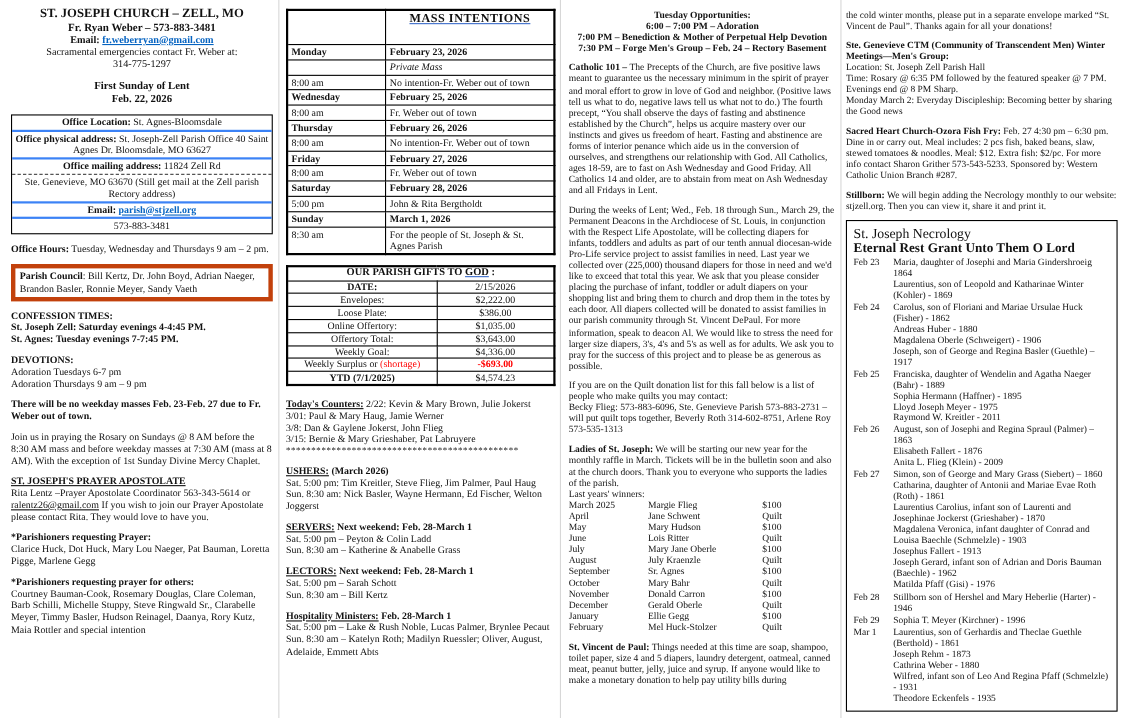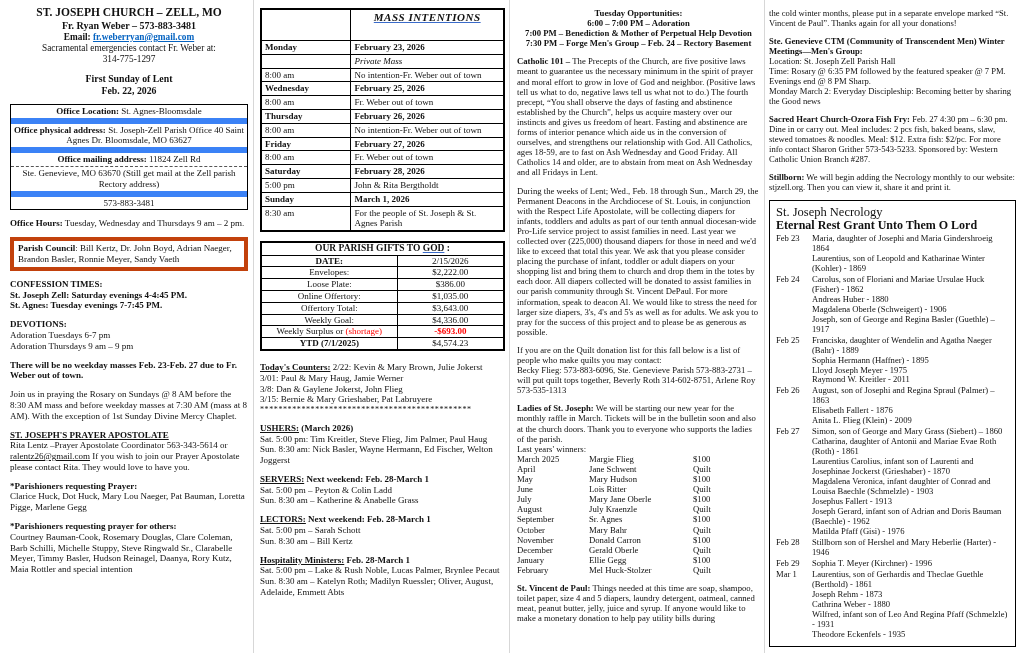--- a/index.html
+++ b/index.html
@@ -19,29 +19,29 @@
   .ul{text-decoration:underline;}
   .blul{text-decoration:underline;text-decoration-color:#3a6bc9;}
   .red{color:#ff0000;}
   .link{color:#0563c1;text-decoration:underline;}
   .sec{margin-top:8px;}
   .church{font-size:11.5px;font-weight:bold;}
   .pastor{font-size:10px;font-weight:bold;}
   .hdrline{font-size:9.3px;}
   
   .obox{border:1.6px solid #000;margin-top:7px;text-align:center;}
-  .obox .orow{border-top:6px solid #3b82f6;padding:1px 3px;}
+  .obox .orow{border-top:2px solid #3b82f6;padding:1px 3px;}
   .obox .orow:first-child{border-top:none;}
   .obox .dashed{border-top:1px dashed #555;}
   .pcbox{border:4px solid #c2410c;padding:2px 4px;margin-top:8px;}
   
   table{border-collapse:collapse;width:100%;}
   .mi{border:2px solid #000;}
   .mi td{border:1px solid #000;padding:1px 3px;vertical-align:top;}
-  .mi .hdr td{height:28px;font-style:italic;}
+  .mi .hdr td{height:28px;}
   .mi-title{font-weight:bold;font-size:11px;text-decoration:underline;text-decoration-color:#3a6bc9;letter-spacing:.5px;}
   .gifts{border:2px solid #000;margin-top:9px;padding-left:16px;}
   .gifts td{border:1px solid #000;padding:0px 3px;text-align:center;}
   .gifts .ttl{font-weight:bold;font-size:9.5px;}
   .stars{letter-spacing:.6px;font-size:8px;}
   
   .wrow{display:flex;}
   .wrow .wm{width:72px;}
   .wrow .wn{width:104px;}
   .tue{font-weight:bold;text-align:center;}
@@ -69,20 +69,21 @@
     <div class="hdrline">314-775-1297</div>
     <div class="b sec" style="font-size:9.8px">First Sunday of Lent</div>
     <div class="b" style="font-size:9.8px">Feb. 22, 2026</div>
   </div>
 
   <div class="obox">
     <div class="orow"><span class="b">Office Location:</span><span>  St. Agnes-Bloomsdale</span></div>
     <div class="orow"><span class="b">Office physical address:</span><span>  St. Joseph-Zell Parish Office 40 Saint Agnes Dr. Bloomsdale, MO 63627</span></div>
     <div class="orow"><span class="b">Office mailing address:</span><span>  11824 Zell Rd</span></div>
     <div class="orow dashed"><span>Ste. Genevieve, MO  63670  (Still get mail at the Zell parish Rectory address)</span></div>
+    <div class="orow"><span class="b">Email:  </span><span class="link b">parish@stjzell.org</span></div>
     <div class="orow"><span>573-883-3481</span></div>
   </div>
 
   <div class="sec"><span class="b">Office Hours:</span><span>  Tuesday, Wednesday and Thursdays 9 am – 2 pm.</span></div>
 
   <div class="pcbox"><span class="b">Parish Council</span><span>: Bill Kertz, Dr. John Boyd, Adrian Naeger, Brandon Basler, Ronnie Meyer, Sandy Vaeth</span></div>
 
   <div class="sec">
     <div class="b">CONFESSION TIMES:</div>
     <div id="confession-lines">

